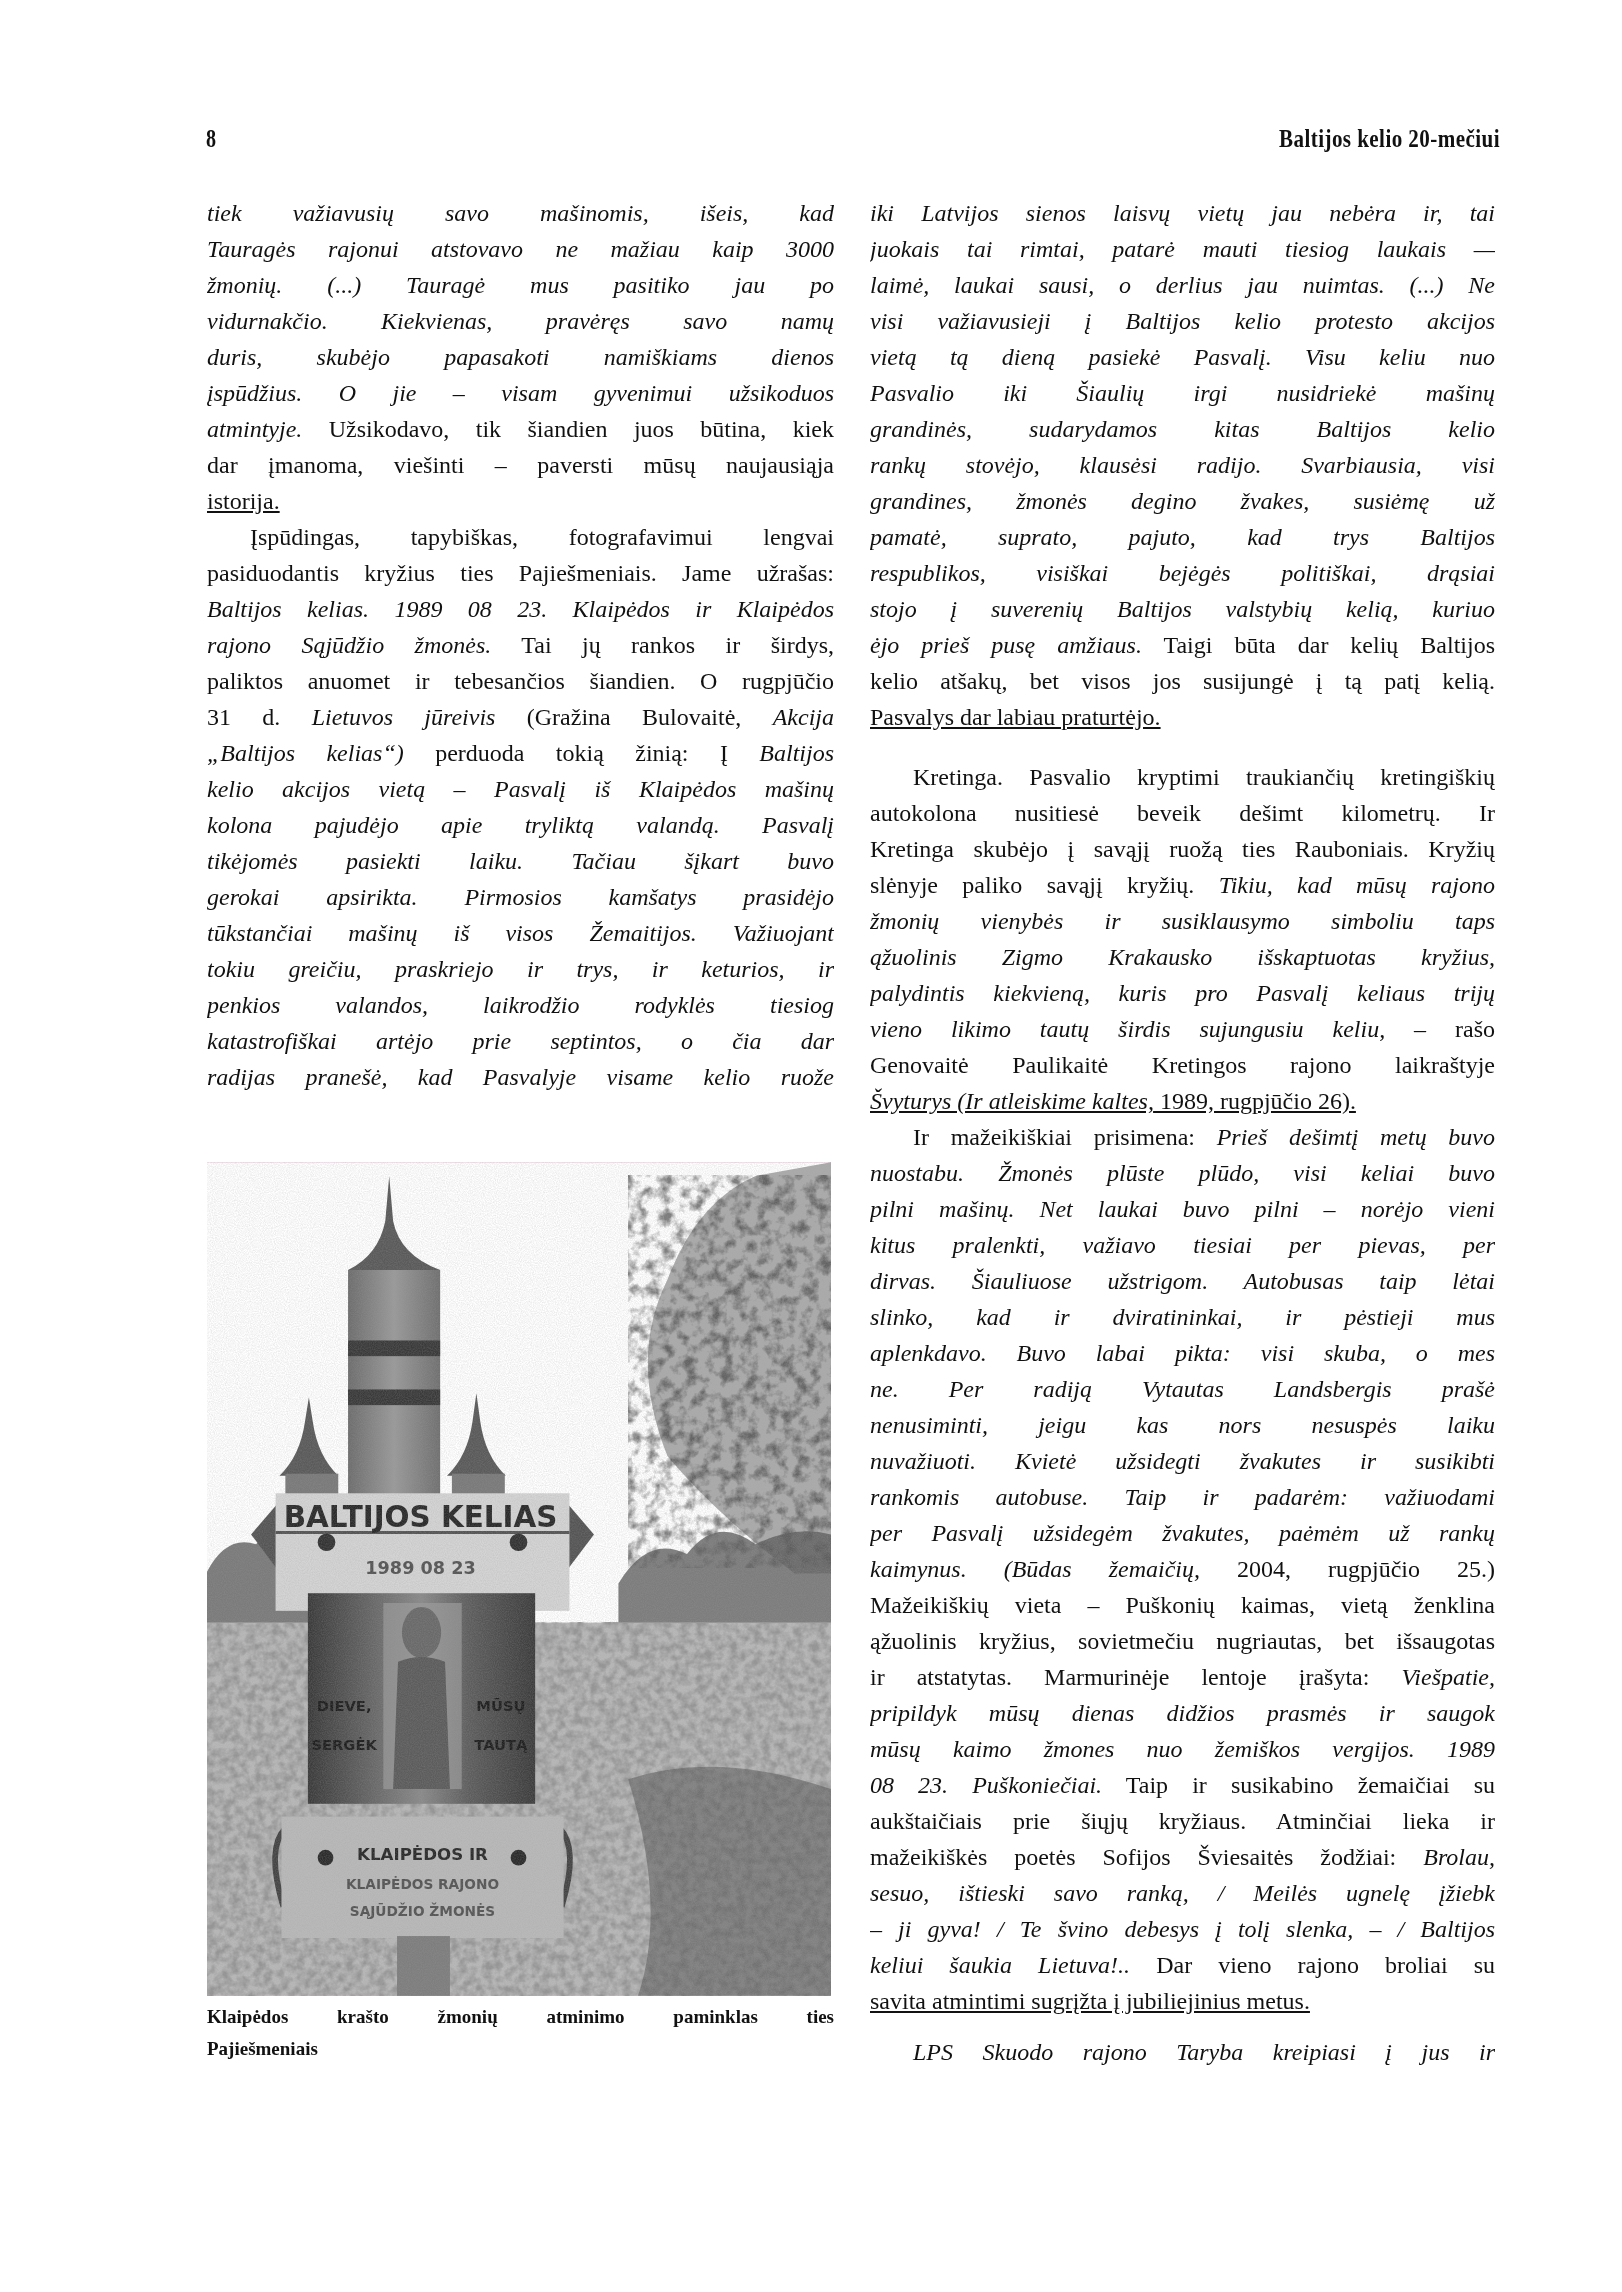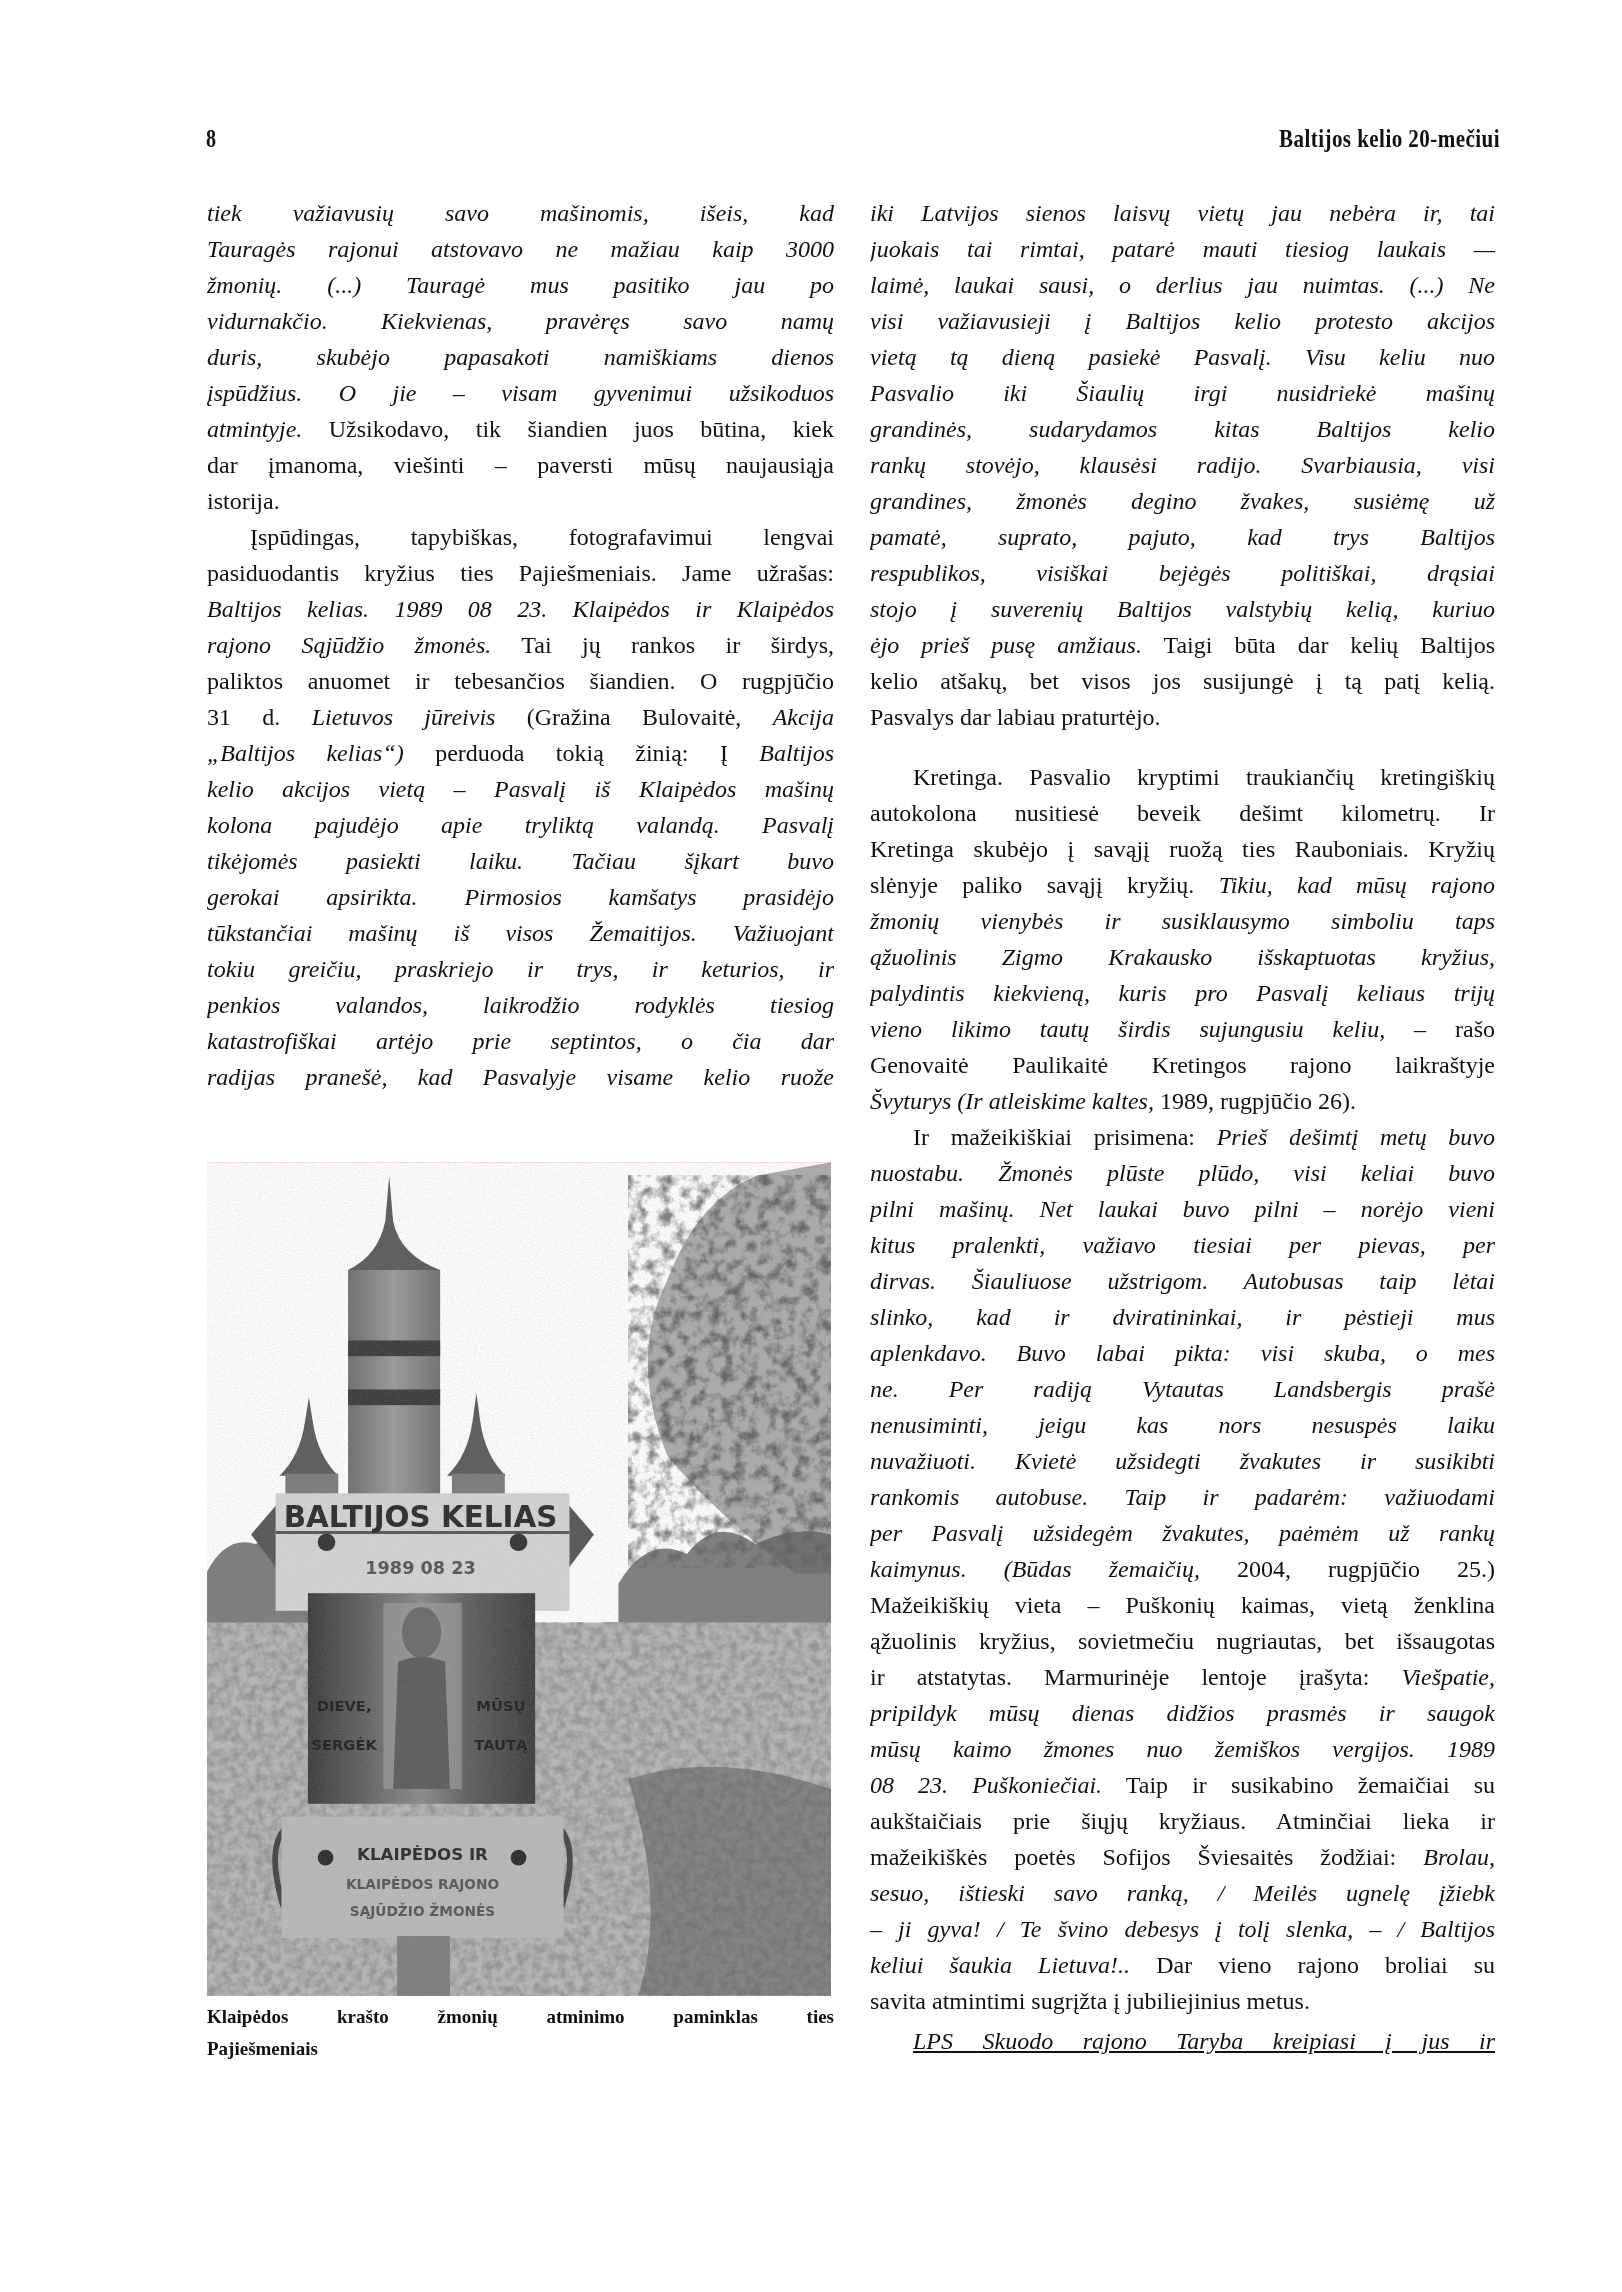--- a/index.html
+++ b/index.html
@@ -9,21 +9,21 @@
   }
   .page-header { position: absolute; left: 206px; top: 125px; width: 1294px; height: 33px; }
   .page-number { position: absolute; left: 0; top: 0; font-weight: bold; font-size: 24.5px; transform: scaleX(0.82); transform-origin: left top; }
   .running-title { position: absolute; right: 0; top: 0; font-weight: bold; font-size: 24.5px; letter-spacing: 0.5px; white-space: nowrap; transform: scaleX(0.86); transform-origin: right top; }
 
   .column { position: absolute; font-size: 24px; line-height: 36px; text-align: justify; }
   .col-left-top { left: 207px; top: 195px; width: 627px; }
   .col-right { left: 870px; top: 195px; width: 625px; }
   .column i { font-style: italic; }
   .line { display: block; text-align: justify; text-align-last: justify; white-space: nowrap; overflow: hidden; height: 36px; }
-  .line.last { text-align-last: left; }
+  .line.last { text-align-last: left; text-decoration: underline; }
   .line.ind { padding-left: 43px; }
 
   
   .photo { position: absolute; left: 207px; top: 1162px; width: 624px; height: 834px; background: #ec4899; overflow: hidden; }
   .photo svg { display: block; }
 
   .caption { position: absolute; left: 207px; top: 2001px; width: 627px; font-weight: bold; font-size: 19px; line-height: 32px; }
   .caption .cl { display: block; text-align: justify; text-align-last: justify; white-space: nowrap; transform: scaleX(1); }
   .caption .cl.last { text-align-last: left; }
 </style>
@@ -198,15 +198,15 @@
     <span class="line">ir atstatytas. Marmurinėje lentoje įrašyta: <i>Viešpatie,</i></span>
     <span class="line"><i>pripildyk mūsų dienas didžios prasmės ir saugok</i></span>
     <span class="line"><i>mūsų kaimo žmones nuo žemiškos vergijos. 1989</i></span>
     <span class="line"><i>08 23. Puškoniečiai.</i> Taip ir susikabino žemaičiai su</span>
     <span class="line">aukštaičiais prie šiųjų kryžiaus. Atminčiai lieka ir</span>
     <span class="line">mažeikiškės poetės Sofijos Šviesaitės žodžiai: <i>Brolau,</i></span>
     <span class="line"><i>sesuo, ištieski savo ranką, / Meilės ugnelę įžiebk</i></span>
     <span class="line"><i>– ji gyva! / Te švino debesys į tolį slenka, – / Baltijos</i></span>
     <span class="line"><i>keliui šaukia Lietuva!..</i> Dar vieno rajono broliai su</span>
     <span class="line last">savita atmintimi sugrįžta į jubiliejinius metus.</span>
-    <span class="line ind" style="margin-top: 4px; text-decoration: underline;"><i>LPS Skuodo rajono Taryba kreipiasi į jus ir</i></span>
+    <span class="line ind" style="margin-top: 15px;"><i>LPS Skuodo rajono Taryba kreipiasi į jus ir</i></span>
   </div>
 
 
 </body></html>

